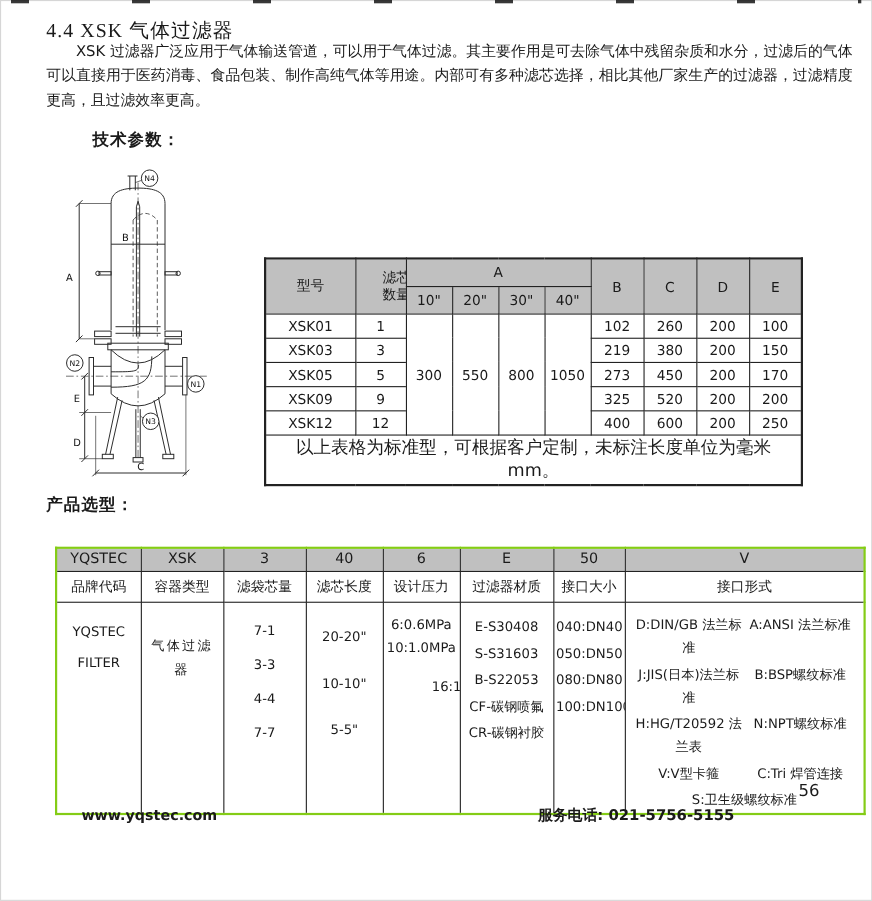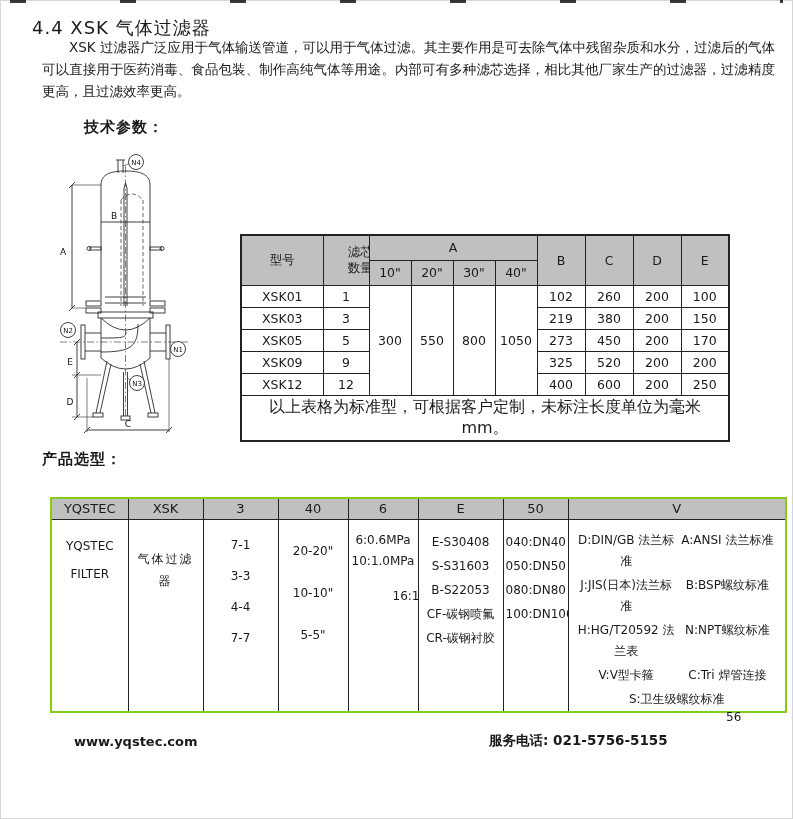--- a/index.html
+++ b/index.html
@@ -3,21 +3,21 @@
 <meta charset="utf-8">
 <style>
   html,body{margin:0;padding:0;}
   body{
     width:793px;height:819px;position:relative;background:#ffffff;
     font-family:"DejaVu Sans","Liberation Sans",sans-serif;color:#1a1a1a;overflow:hidden;
   }
   .page-frame{position:absolute;inset:0;border:1px solid #d6d6d6;pointer-events:none;}
   .scan-artifact{position:absolute;top:0;left:10px;right:10px;height:3px;
     background:repeating-linear-gradient(90deg,#151515 0 16px,transparent 16px 110px);opacity:.85;}
-  .doc-title{position:absolute;left:32px;top:4px;font-size:18px;font-weight:normal;letter-spacing:1px;}
+  .doc-title{position:absolute;left:42px;top:4px;font-size:18px;font-weight:normal;letter-spacing:1px;font-family:Liberation Serif, serif;}
   .intro{position:absolute;left:42px;top:36px;width:733px;font-size:13.5px;line-height:22px;
     text-align:justify;text-indent:2em;margin:0;}
   .sec-heading{position:absolute;font-size:15px;font-weight:bold;letter-spacing:1px;}
   #tech-heading{left:42px;top:118px;margin-left:42px;}
   #select-heading{left:42px;top:450px;}
   
   .diagram{position:absolute;left:52px;top:146px;}
   
   table{border-collapse:collapse;table-layout:fixed;}
   td,th{border:1px solid #222;text-align:center;vertical-align:middle;padding:1px 2px;
@@ -40,21 +40,21 @@
   .stack-len div{line-height:42px;}
   .stack-press div{line-height:21px;}
   .stack-press div:last-child{margin-top:14px;margin-left:42px;}
   .veesel-type{display:inline-block;width:5.2em;line-height:22px;margin-top:18px;letter-spacing:2px;}
   .forms-grid{display:grid;grid-template-columns:1fr 1fr;column-gap:2px;row-gap:3px;
     padding:0 6px;line-height:21px;}
   .forms-bottom{line-height:22px;margin-top:2px;}
   
   .footer-web{position:absolute;left:74px;top:734px;font-weight:bold;font-size:13px;}
   .footer-phone{position:absolute;left:489px;top:732px;font-weight:bold;font-size:13.5px;}
-  .page-number{position:absolute;left:726px;top:710px;font-size:12px;}
+  .page-number{position:absolute;left:726px;top:710px;font-size:15px;}
   svg text{font-family:"DejaVu Sans","Liberation Sans",sans-serif;fill:#111;}
 </style>
 </head>
 <body>
 
 <div class="page-frame"></div>
 <div class="scan-artifact"></div>
 
 <h1 class="doc-title">4.4 XSK 气体过滤器</h1>
 <p class="intro">XSK 过滤器广泛应用于气体输送管道，可以用于气体过滤。其主要作用是可去除气体中残留杂质和水分，过滤后的气体可以直接用于医药消毒、食品包装、制作高纯气体等用途。内部可有多种滤芯选择，相比其他厂家生产的过滤器，过滤精度更高，且过滤效率更高。</p>
@@ -264,20 +264,30 @@
       <tr class="hdr">
     <td>YQSTEC</td>
     <td>XSK</td>
     <td>3</td>
     <td>40</td>
     <td>6</td>
     <td>E</td>
     <td>50</td>
     <td>V</td>
   </tr>
+  <tr class="lblrow">
+    <td>品牌代码</td>
+    <td>容器类型</td>
+    <td>滤袋芯量</td>
+    <td>滤芯长度</td>
+    <td>设计压力</td>
+    <td>过滤器材质</td>
+    <td>接口大小</td>
+    <td>接口形式</td>
+  </tr>
   <tr class="bodyrow">
     <td>
       <div class="stack stack-brand">
         <div>YQSTEC</div>
         <div>FILTER</div>
       </div>
     </td>
     <td>
       <span class="veesel-type">气体过滤器</span>
     </td>

